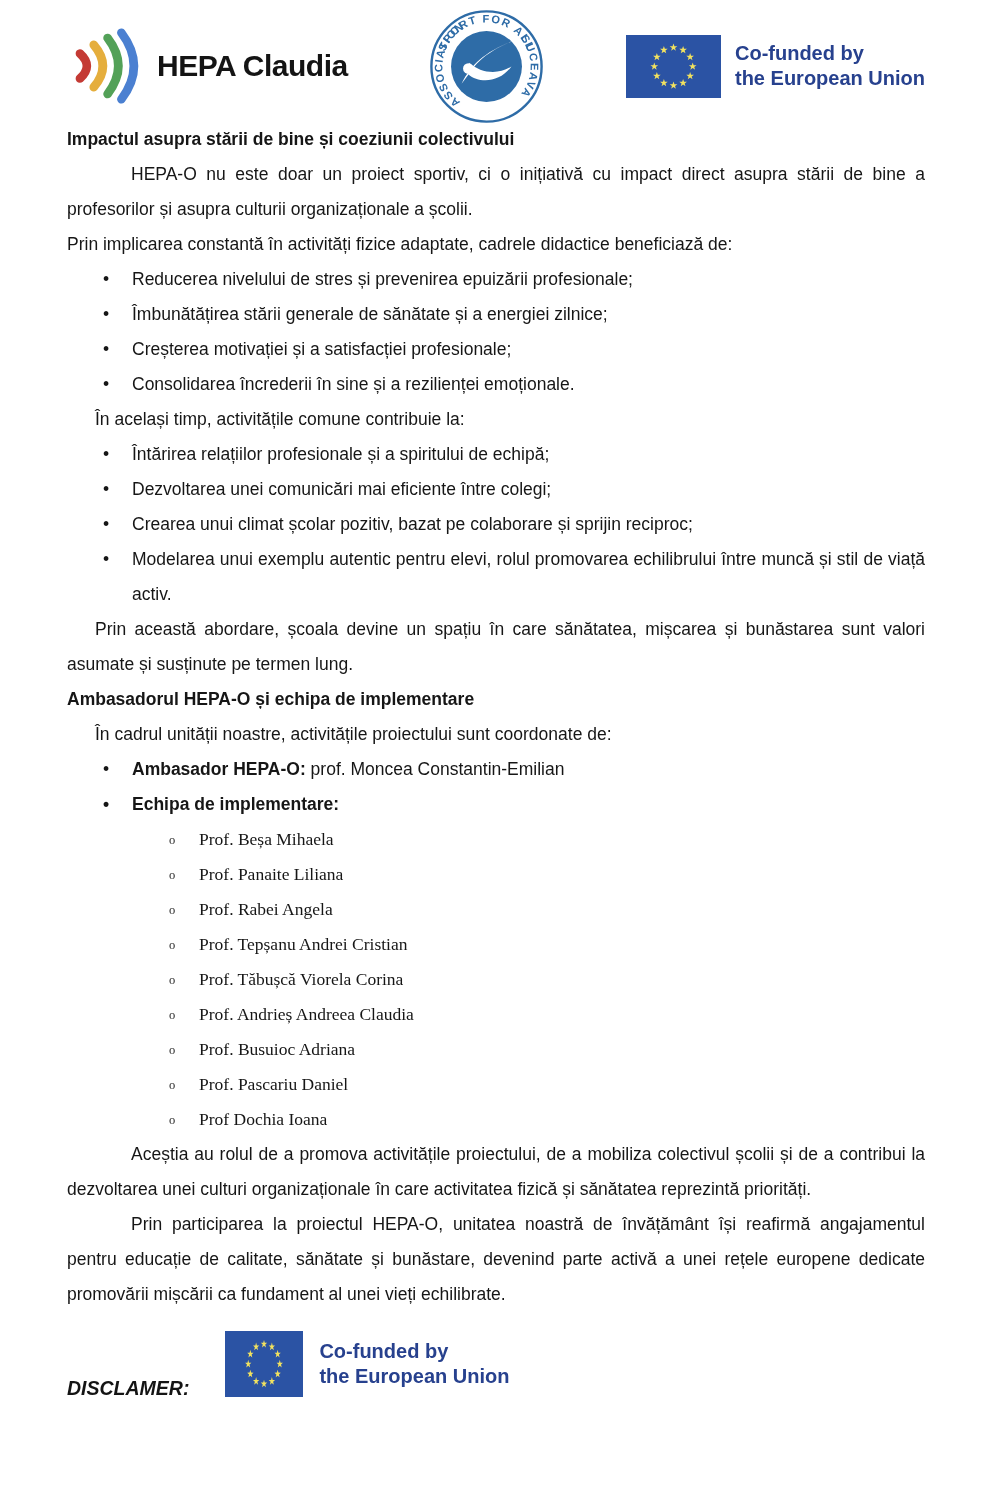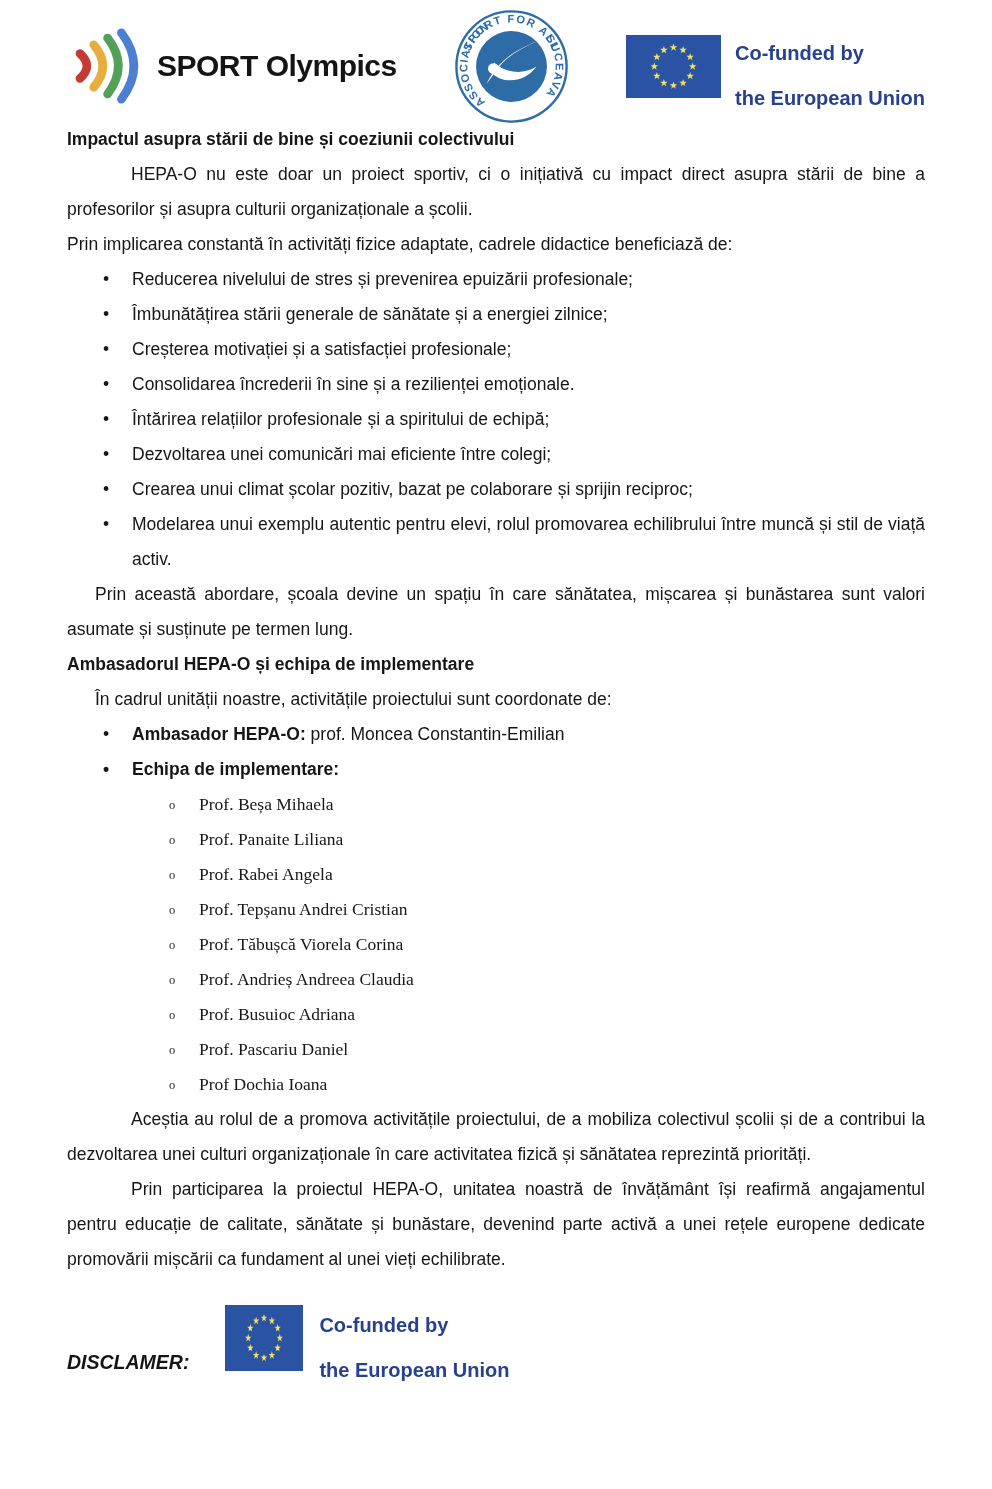--- a/index.html
+++ b/index.html
@@ -21,21 +21,21 @@
     display:flex; align-items:center; justify-content:space-between;
     height:104px; margin-bottom:4px;
   }
   .brand { display:flex; align-items:center; gap:8px; }
   .brand-text {
     font-size:30px; font-weight:bold; letter-spacing:-0.5px; color:#141414;
     line-height:32px; white-space:nowrap;
   }
   .eu-block { display:flex; align-items:center; gap:14px; }
   .eu-text { color:#27418e; font-weight:bold; font-size:20px; line-height:25px; }
-  .eu-text span { display:block;margin-top:20px; }
+  .eu-text span { display:block; }
 
   
   .h { font-weight:bold; text-align:left; }
   p { text-align:justify; }
   .ind64 { text-indent:64px; }
   .ind28 { text-indent:28px; }
 
   .b1 { position:relative; padding-left:65px; text-align:justify; }
   .b1::before { content:"\2022"; position:absolute; left:36px; top:0; }
   .b2 { position:relative; padding-left:132px; text-align:left;font-family:Liberation Serif, serif; }
@@ -61,21 +61,21 @@
 
   <div class="header">
 
     <div class="brand">
       <svg width="82" height="76" viewBox="0 0 95 85">
         <path d="M15,28 Q31,42.5 15,57" fill="none" stroke="#c43a34" stroke-width="10" stroke-linecap="round"></path>
         <path d="M31,18 Q52,42.5 31,67" fill="none" stroke="#e5ae3d" stroke-width="10" stroke-linecap="round"></path>
         <path d="M47,10 Q72,42.5 47,75" fill="none" stroke="#53a158" stroke-width="10" stroke-linecap="round"></path>
         <path d="M63,4  Q92,42.5 63,81" fill="none" stroke="#4b80d1" stroke-width="10" stroke-linecap="round"></path>
       </svg>
-      <div class="brand-text">SPORT Olympics</div>
+      <div class="brand-text">HEPA Claudia</div>
     </div>
 
     <svg width="115" height="115" viewBox="0 0 120 120">
       <defs>
         <path id="badge-text-circle" d="M60,106 A46,46 0 0 1 60,14 A46,46 0 0 1 60,106"></path>
       </defs>
       <circle cx="60" cy="60" r="57.5" fill="#ffffff" stroke="#2e6ca7" stroke-width="2.5"></circle>
       <circle cx="60" cy="60" r="37" fill="#2e6ca7"></circle>
       <text font-size="11.5" font-weight="bold" fill="#2e6ca7" letter-spacing="1.2" font-family="Liberation Sans, sans-serif">
         <textPath href="#badge-text-circle" startOffset="26%" text-anchor="middle">ASSOCIATION</textPath>
@@ -127,20 +127,21 @@
 
     <p class="ind64">HEPA-O nu este doar un proiect sportiv, ci o inițiativă cu impact direct asupra stării de bine a profesorilor și asupra culturii organizaționale a școlii.</p>
 
     <p>Prin implicarea constantă în activități fizice adaptate, cadrele didactice beneficiază de:</p>
 
     <div class="b1">Reducerea nivelului de stres și prevenirea epuizării profesionale;</div>
     <div class="b1">Îmbunătățirea stării generale de sănătate și a energiei zilnice;</div>
     <div class="b1">Creșterea motivației și a satisfacției profesionale;</div>
     <div class="b1">Consolidarea încrederii în sine și a rezilienței emoționale.</div>
 
+    <p class="ind28">În același timp, activitățile comune contribuie la:</p>
 
     <div class="b1">Întărirea relațiilor profesionale și a spiritului de echipă;</div>
     <div class="b1">Dezvoltarea unei comunicări mai eficiente între colegi;</div>
     <div class="b1">Crearea unui climat școlar pozitiv, bazat pe colaborare și sprijin reciproc;</div>
     <div class="b1">Modelarea unui exemplu autentic pentru elevi, rolul promovarea echilibrului între muncă și stil de viață activ.</div>
 
     <p class="ind28">Prin această abordare, școala devine un spațiu în care sănătatea, mișcarea și bunăstarea sunt valori asumate și susținute pe termen lung.</p>
 
     <p class="h">Ambasadorul HEPA-O și echipa de implementare</p>
 

